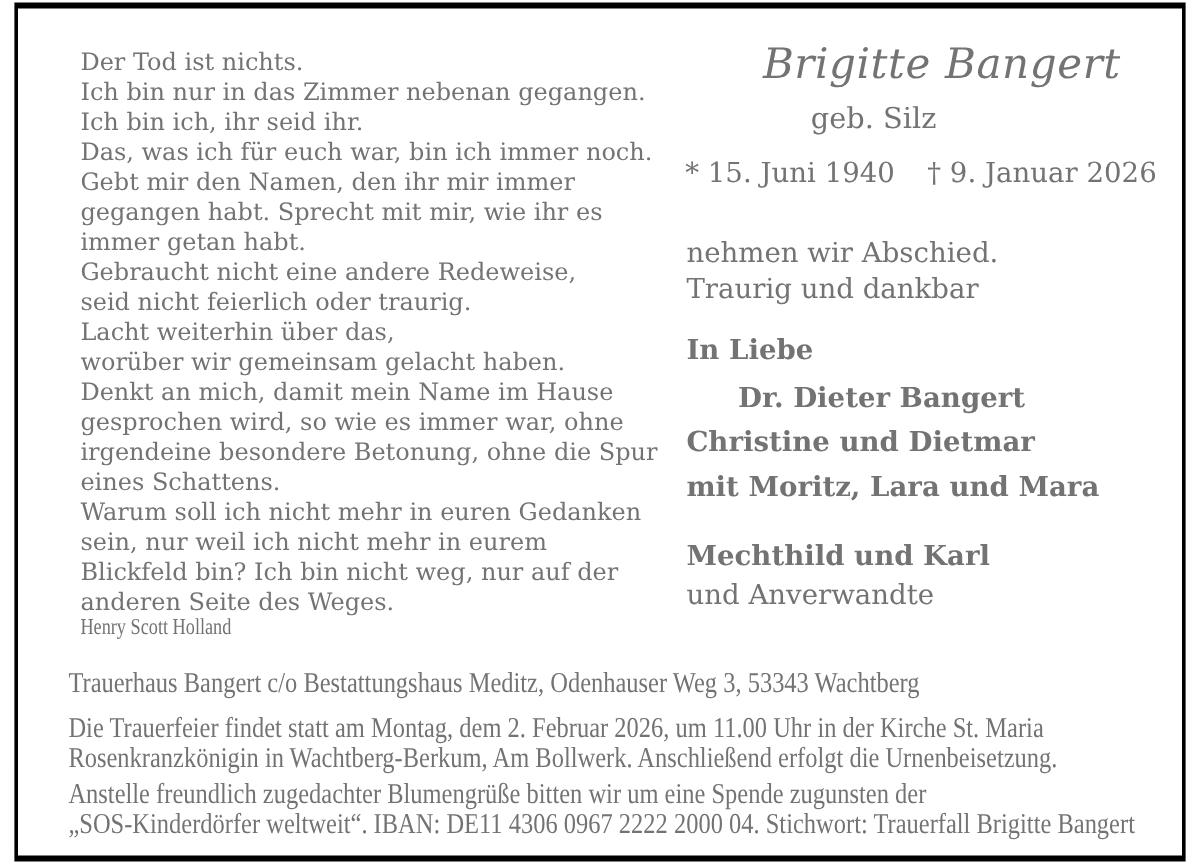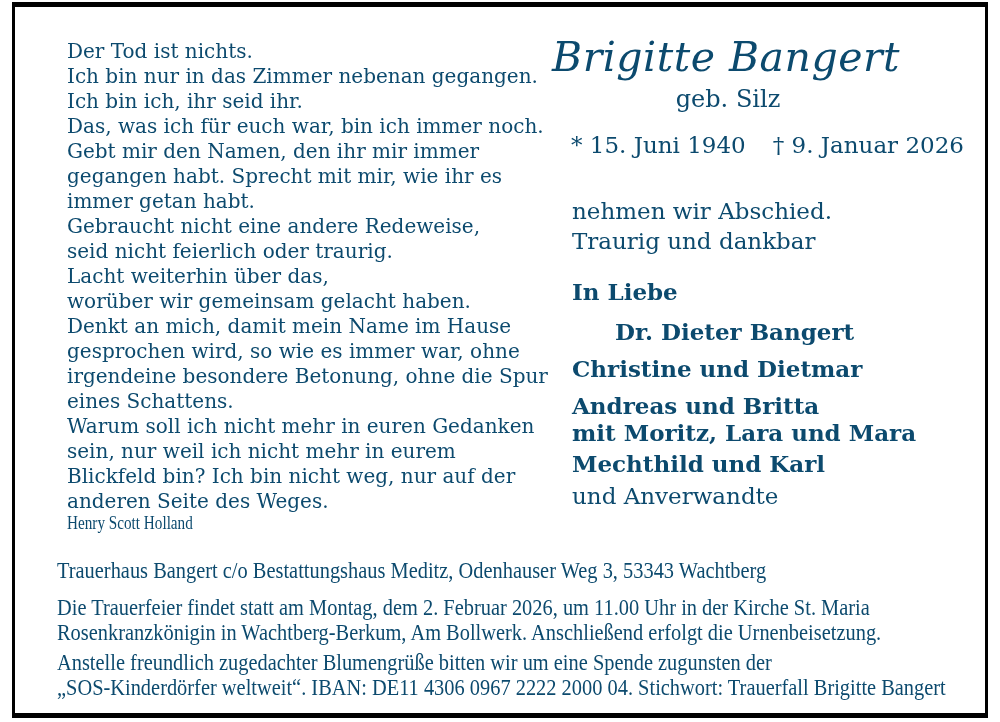--- a/index.html
+++ b/index.html
@@ -7,21 +7,21 @@
     margin: 0;
     padding: 0;
     background: #ffffff;
   }
   .canvas {
     position: relative;
     width: 1000px;
     height: 722px;
     background: #ffffff;
     font-family: "DejaVu Serif", "Liberation Serif", serif;
-    color: #0c4a6e;
+    color: #737373;
     overflow: hidden;
   }
   .frame {
     position: absolute;
     left: 12px;
     top: 2px;
     width: 976px;
     height: 716px;
     box-sizing: border-box;
     border: solid #000000;
@@ -47,23 +47,23 @@
     transform: scaleX(0.80);
     transform-origin: left top;
     white-space: nowrap;
   }
   
   .name {
     position: absolute;
     left: 537px;
     top: 26px;
     width: 382px;
-    text-align: left;
+    text-align: right;
     font-style: italic;
-    font-size: 41px;
+    font-size: 35px;
     line-height: 1.2;
     letter-spacing: 0.5px;
     white-space: nowrap;
   }
   .maiden-name {
     position: absolute;
     left: 522px;
     top: 78px;
     width: 382px;
     text-align: center;
@@ -163,21 +163,20 @@
     <div class="farewell">
       <div>nehmen wir Abschied.</div>
       <div>Traurig und dankbar</div>
     </div>
 
     <div class="closing">In Liebe</div>
 
     <div class="mourner m1">Dr. Dieter Bangert</div>
     <div class="mourner m2">Christine und Dietmar</div>
     <div class="mourner m3">
-      <div>Andreas und Britta</div>
       <div>mit Moritz, Lara und Mara</div>
     </div>
     <div class="mourner m4">Mechthild und Karl</div>
     <div class="mourner m5">und Anverwandte</div>
 
     <div class="footer-line f1">Trauerhaus Bangert c/o Bestattungshaus Meditz, Odenhauser Weg 3, 53343 Wachtberg</div>
 
     <div class="footer-para f2">
       <div>Die Trauerfeier findet statt am Montag, dem 2. Februar 2026, um 11.00 Uhr in der Kirche St. Maria</div>
       <div>Rosenkranzkönigin in Wachtberg-Berkum, Am Bollwerk. Anschließend erfolgt die Urnenbeisetzung.</div>

